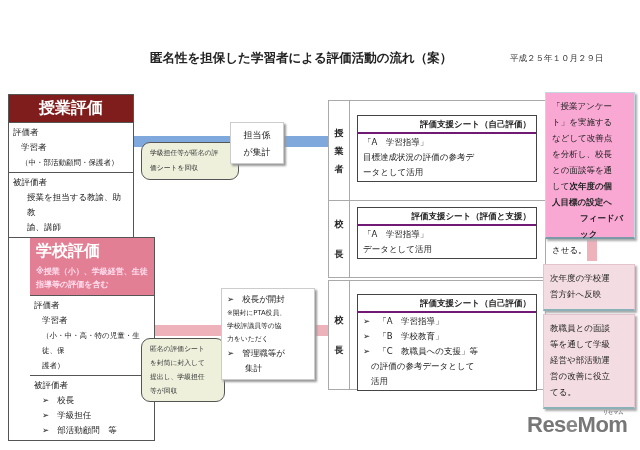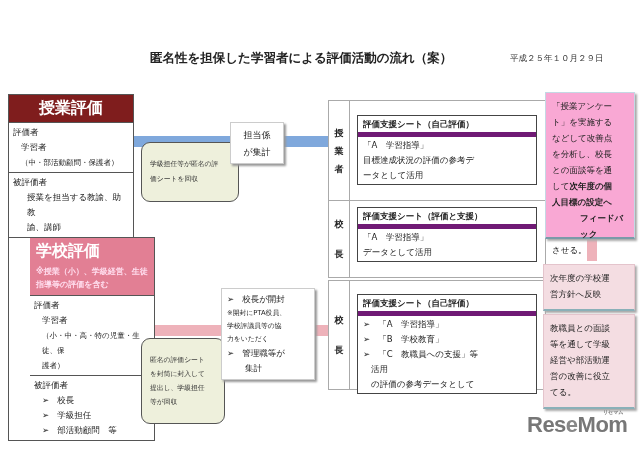--- a/index.html
+++ b/index.html
@@ -21,31 +21,31 @@
   .indent2{padding-left:14px;}
   .small{font-size:7.5px;}
   .bul::before{content:"➢";margin-right:8px;}
 
   
   .band-blue{background:#7fa8dc;}
   .band-pink{background:#eeb2ba;}
 
   
   .note{position:absolute;background:#eef0dc;border:1.5px solid #555;border-radius:9px;
-        font-size:6.8px;line-height:15px;padding:14px 8px;color:#333;}
+        font-size:6.8px;line-height:15px;padding:3px 8px;color:#333;}
   
   .cbox{position:absolute;background:#fff;border:1px solid #ccc;box-shadow:2px 2px 2px #999;
         font-size:9px;line-height:17px;text-align:center;}
 
   
   .frame{position:absolute;left:328px;width:216px;border:1px solid #aaa;background:#fff;}
   .frame .vlabel{position:absolute;left:0;top:0;bottom:0;width:20px;border-right:1px solid #aaa;
         font-size:9px;font-weight:bold;display:flex;flex-direction:column;justify-content:center;align-items:center;line-height:18px;}
   .sheet{position:absolute;left:28px;right:8px;border:1.5px solid #444;background:#fff;font-size:8.5px;}
-  .sheet .sh{border-bottom:5px solid #701a75;font-weight:bold;padding:1px 5px;line-height:14px;}
+  .sheet .sh{border-bottom:2px solid #701a75;font-weight:bold;padding:1px 5px;line-height:14px;text-align:right;}
   .sheet .sb{padding:1px 5px;line-height:15px;}
 
   
   .rbox{position:absolute;box-shadow:2px 2px 2px #aaa;font-size:8.5px;line-height:16px;padding:5px 6px;}
   .rbox.blue{background:#f9a8d4;border:1px solid #c4d8e4;border-bottom:2px solid #7a9aa8;}
   .rbox.pink{background:#f4dde2;border:1px solid #e4c4cc;border-bottom:2px solid #8ab0b8;}
   .logo{position:absolute;left:527px;top:412px;font-size:22px;font-weight:bold;color:#777;letter-spacing:-0.5px;font-family:"Liberation Sans",sans-serif;}
   .logo .e{color:#888;}
   .logo .ruby{position:absolute;font-size:5px;right:4px;top:-3px;letter-spacing:0;}
 </style>
@@ -167,22 +167,22 @@
   <div class="vlabel" style="line-height:30px;">
     <span>校</span>
     <span>長</span>
   </div>
   <div class="sheet" style="top:13px;">
     <div class="sh">評価支援シート（自己評価）</div>
     <div class="sb">
       <div class="bul">「A　学習指導」</div>
       <div class="bul">「B　学校教育」</div>
       <div class="bul">「C　教職員への支援」等</div>
+      <div style="padding-left:8px;">の評価の参考データとして</div>
       <div style="padding-left:8px;">活用</div>
-      <div style="padding-left:8px;">の評価の参考データとして</div>
     </div>
   </div>
 </div>
 
 <div class="rbox blue" style="left:545px;top:92px;width:76px;height:134px;">
   <div>「授業アンケー</div>
   <div>ト」を実施する</div>
   <div>などして改善点</div>
   <div>を分析し、校長</div>
   <div>との面談等を通</div>

